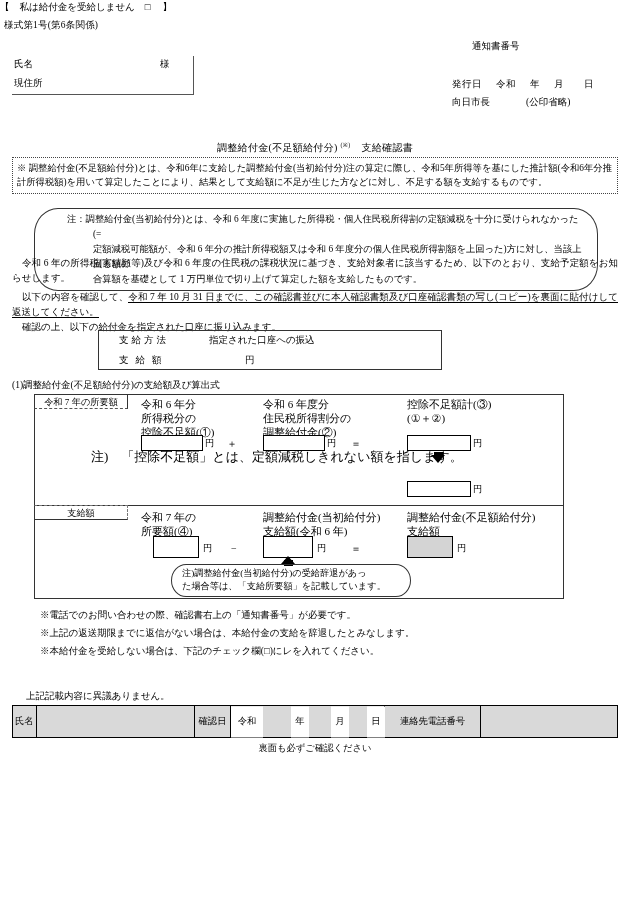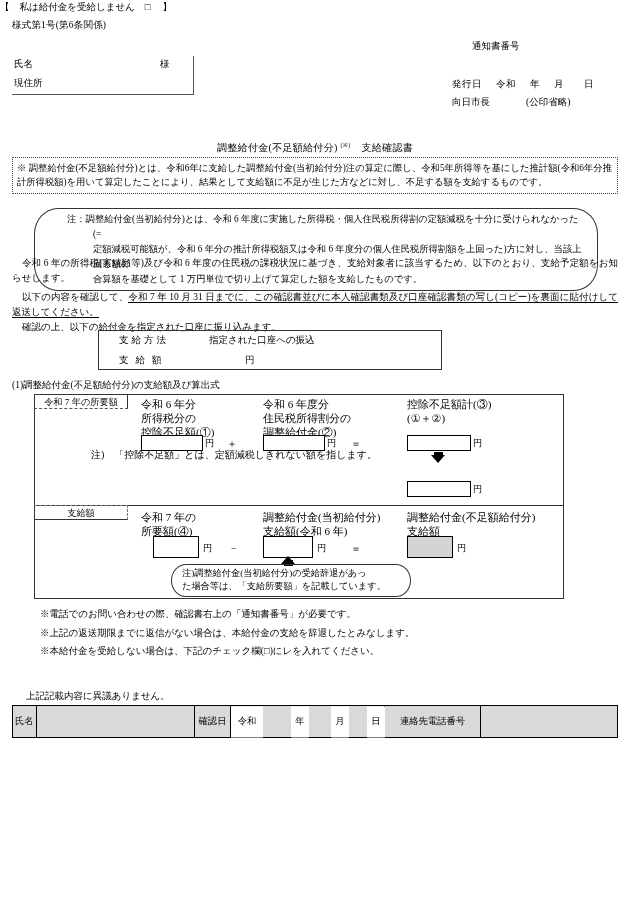--- a/index.html
+++ b/index.html
@@ -14,21 +14,21 @@
     font-family: "Liberation Serif", "DejaVu Serif", serif;
     color: #000000;
     font-size: 9.5px;
     line-height: 1.5;
     overflow: hidden;
   }
   .page { position: relative; width: 630px; height: 903px; padding: 0; }
 
   
   .form-no {
-    position: absolute; left: 12px; top: 18px;
+    position: absolute; left: 4px; top: 18px;
     font-size: 9.5px; letter-spacing: 0.2px;
   }
   .notice-no {
     position: absolute; left: 472px; top: 39px;
     font-size: 9.5px;
   }
   .addr-block {
     position: absolute; left: 12px; top: 56px;
     width: 182px; height: 39px;
     border-right: 1px solid #555;
@@ -164,42 +164,42 @@
   }
   .tri-up {
     position: absolute; width: 0; height: 0;
     border-left: 7px solid transparent;
     border-right: 7px solid transparent;
     border-bottom: 8px solid #000;
   }
 
   .chu2 {
     position: absolute; left: 56px; top: 52px;
-    font-size: 10px; white-space: nowrap;
+    font-size: 13px; white-space: nowrap;
   }
 
   .need4 {
     position: absolute; left: 340px; top: 52px;
     font-size: 9.2px; line-height: 1.35; white-space: nowrap;
   }
   .need4 .sub { display: block; padding-left: 10px; }
 
   .note-bubble2 {
     position: absolute; left: 136px; top: 58px; width: 240px;
     border: 1px solid #333;
     border-radius: 22px / 24px;
     padding: 2px 10px 2px 10px;
     font-size: 9.2px; line-height: 1.45;
   }
 
   
   .ast {
     position: absolute; left: 40px; font-size: 9.5px; white-space: nowrap;
   }
-  .ast1 { top: 608px; font-family: Liberation Mono, monospace; }
+  .ast1 { top: 608px; }
   .ast2 { top: 626px; }
   .ast3 { top: 644px; }
   .ast4 { left: 54px; top: 658px; font-size: 9.5px; }
   .ast4 .sp { display: inline-block; width: 10px; }
   .ast4 .sp2 { display: inline-block; width: 12px; }
 
   .agree {
     position: absolute; left: 26px; top: 689px; font-size: 9.5px;
   }
 
@@ -399,14 +399,15 @@
     <div class="sig-cell sig-date">
       <span class="sd-reiwa">令和</span>
       <span class="sd-nen">年</span>
       <span class="sd-tsuki">月</span>
       <span class="sd-nichi">日</span>
     </div>
     <div class="sig-cell sig-tel-lbl">連絡先電話番号</div>
     <div class="sig-cell sig-tel-val last"></div>
   </div>
 
+  <div class="footer-note">裏面も必ずご確認ください</div>
 
 </div>
 
 </body></html>

